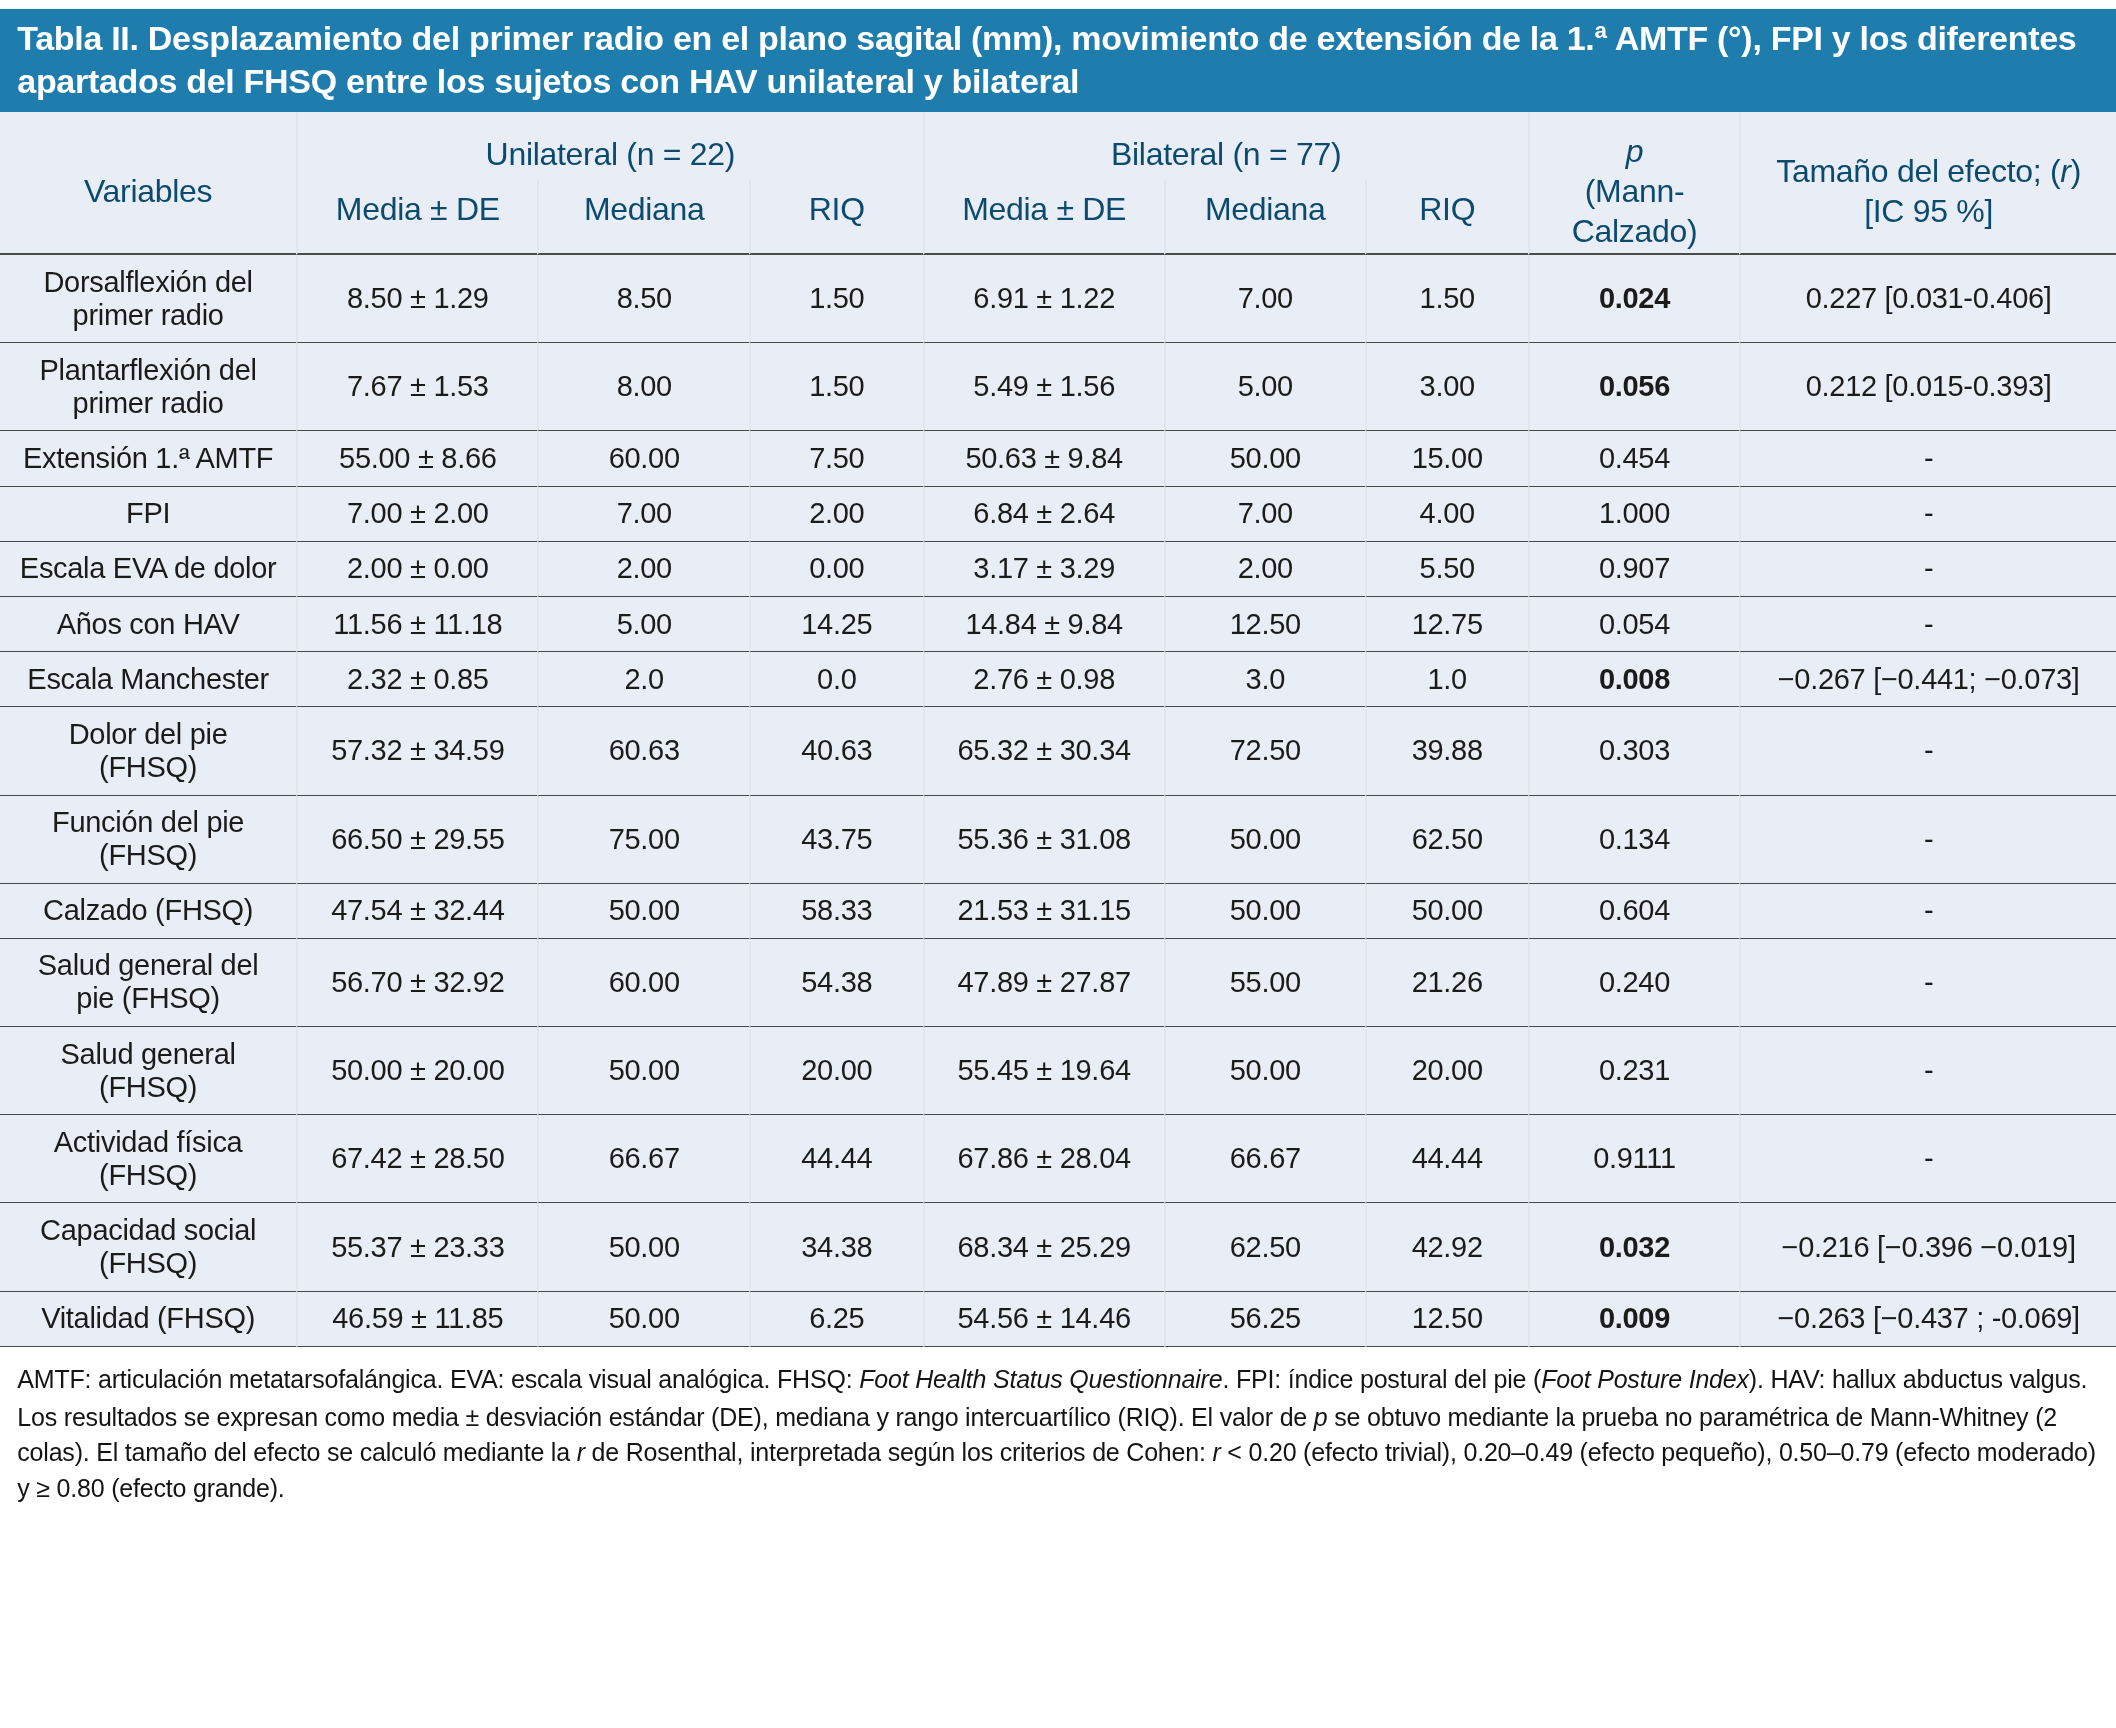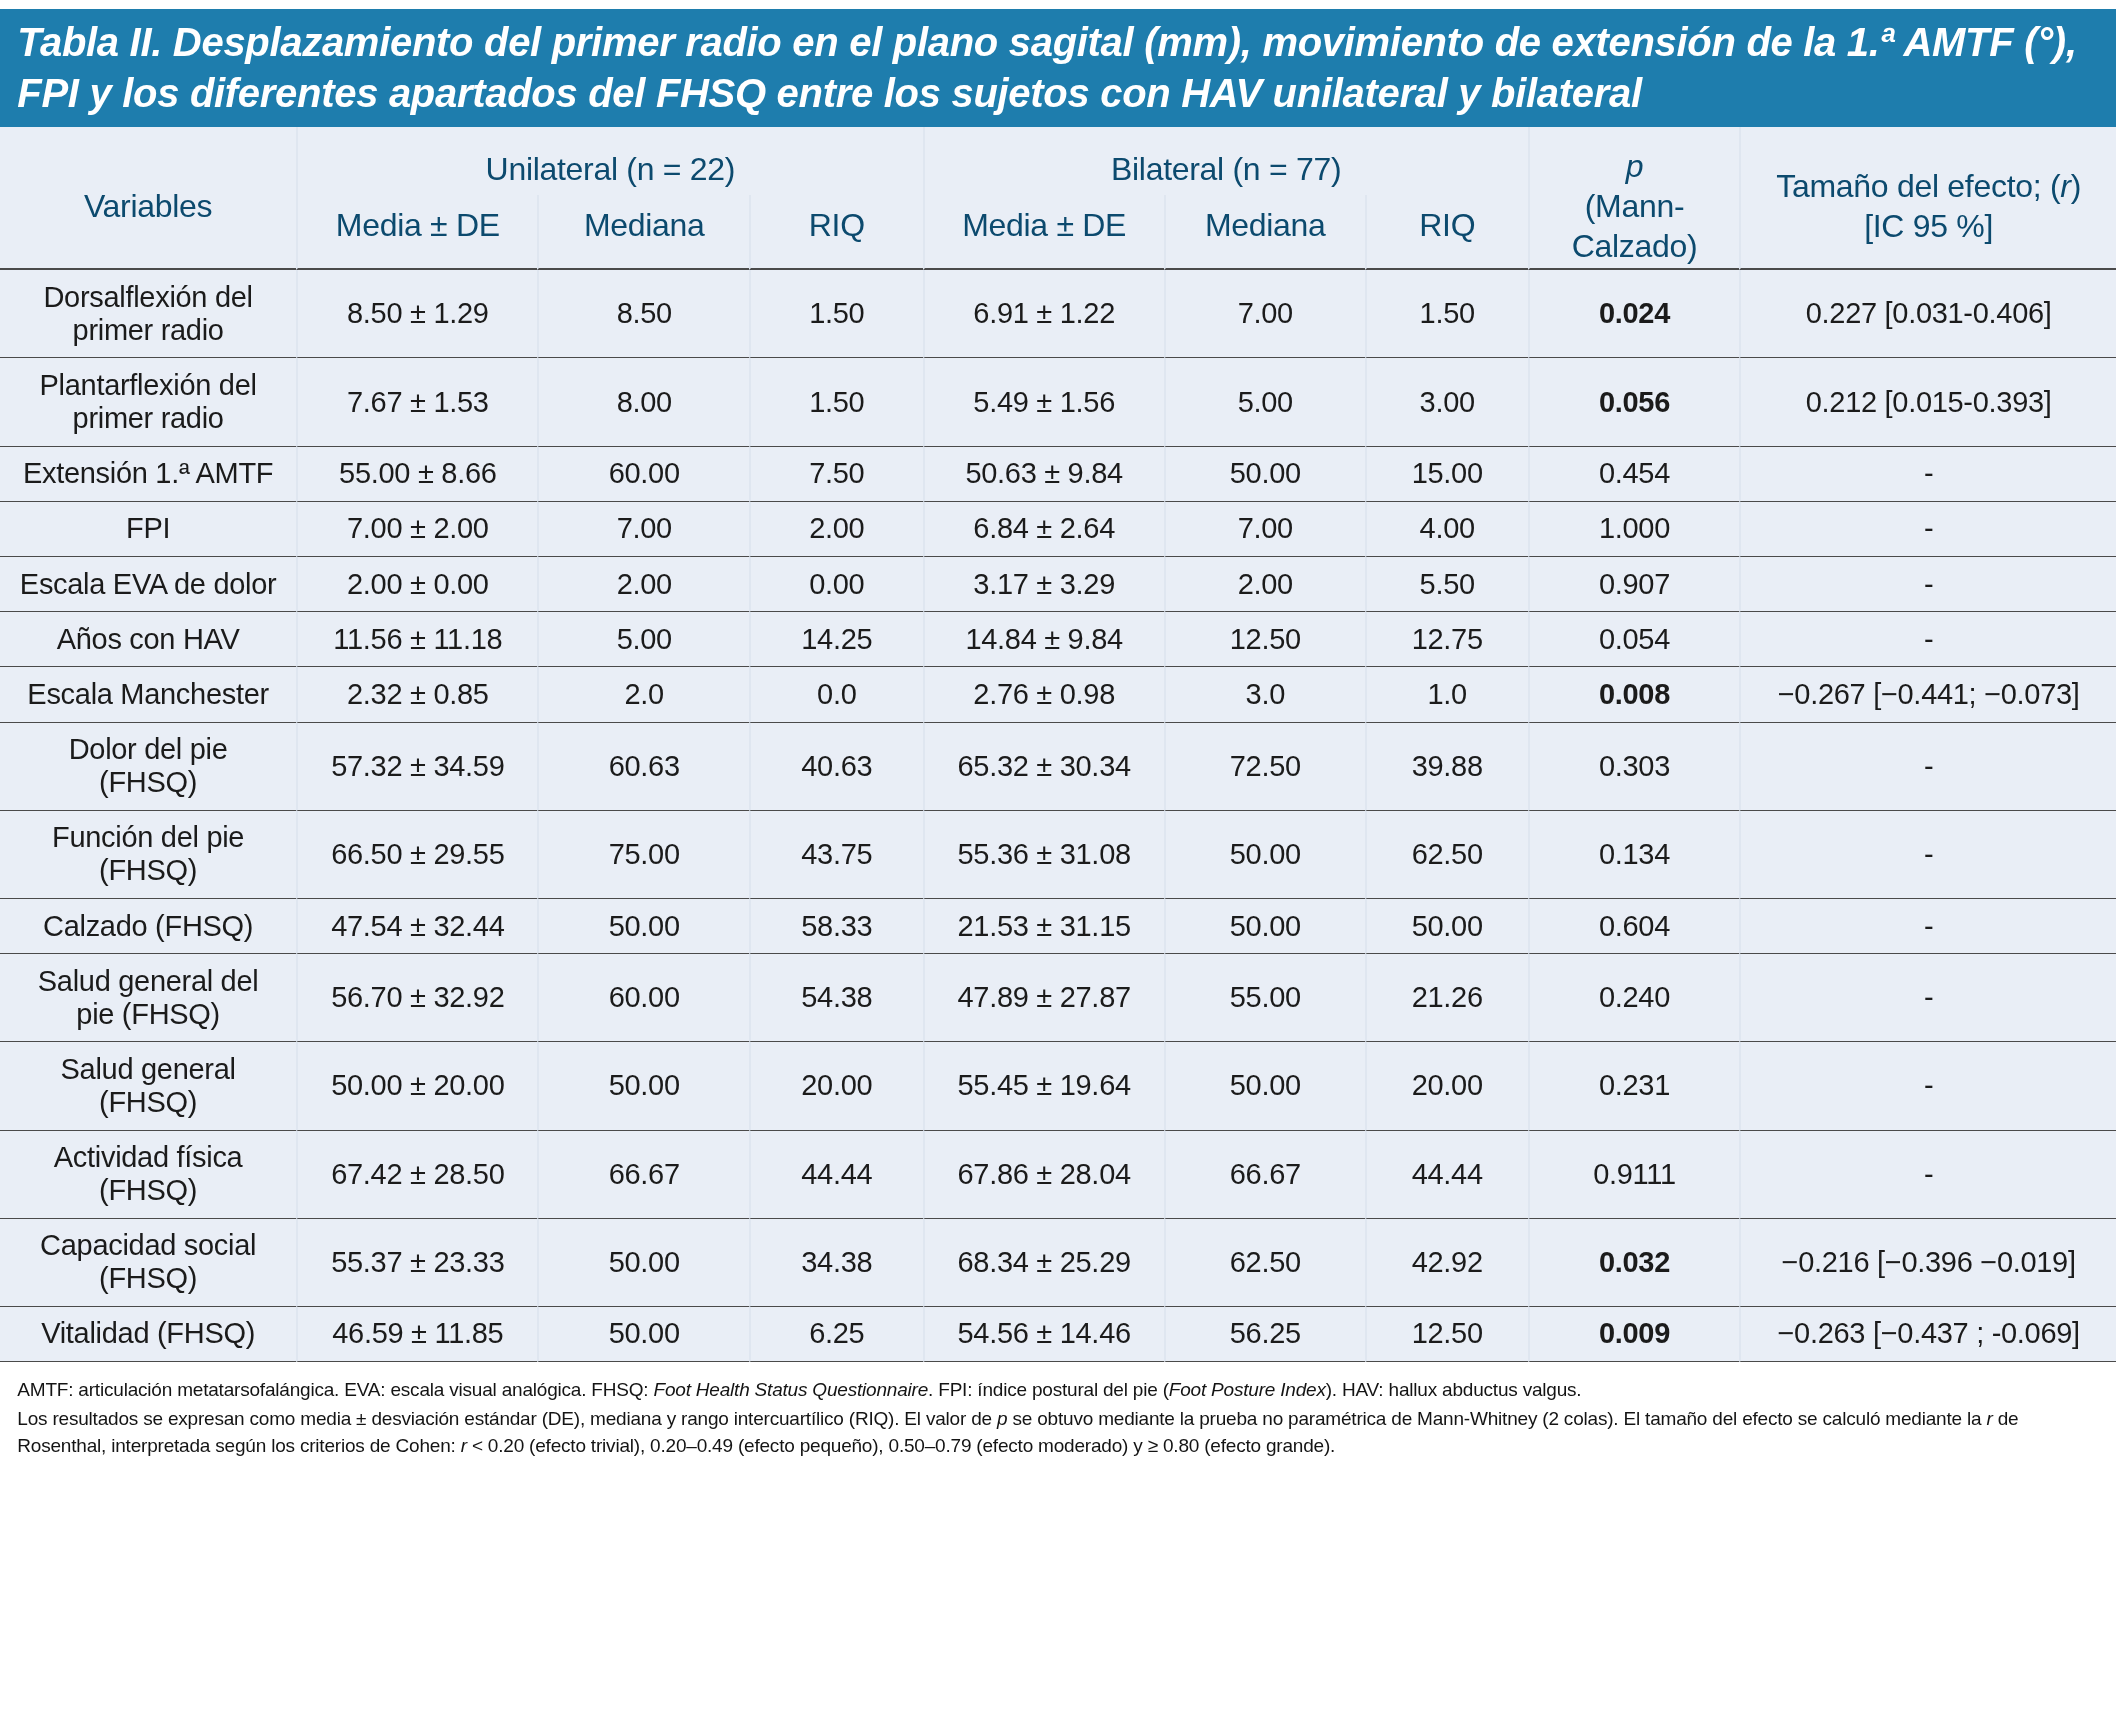--- a/index.html
+++ b/index.html
@@ -1,42 +1,42 @@
 <!DOCTYPE html>
 <html lang="es"><head>
 <meta charset="utf-8">
 <style>
   html,body{margin:0;padding:0;background:#ffffff;}
   body{font-family:"Liberation Sans", sans-serif;color:#1c1c1c;}
   .page{width:2116px;height:1728px;background:#ffffff;box-sizing:border-box;padding-top:8.6px;overflow:hidden;}
   .title-bar{
     background:#1e7dad;color:#ffffff;font-weight:bold;
-    font-size:40px;line-height:1.27;padding:8.6px 17.3px;
-    letter-spacing:-0.3px;box-sizing:border-box;font-style:italic;
+    font-size:34px;line-height:1.27;padding:8.6px 17.3px;
+    letter-spacing:-0.3px;box-sizing:border-box;
   }
   table.data{
     width:2116px;table-layout:fixed;background:#e9eef6;
     border-collapse:separate;border-spacing:0;
   }
   th,td{text-align:center;vertical-align:middle;box-sizing:border-box;}
   thead th{font-weight:normal;color:#0c4a6e;font-size:32px;letter-spacing:-0.3px;}
   thead tr.group th{padding:19px 3.8px 1.9px;}
   thead tr.sub th{padding:5.8px 3.8px 19px;border-bottom:2.9px solid #4a4a4a;}
   th.span2{border-bottom:2.9px solid #4a4a4a;padding:5.8px 5.8px;}
   tbody td{
     font-size:29px;letter-spacing:-0.3px;color:#1b1b1b;
     padding:10.6px 5.8px;border-bottom:1.9px solid #4a4a4a;
   }
   tbody td.var{padding:10.6px 17.3px;margin-top:21px;}
   tbody td.bold{font-weight:bold;}
   .vl{border-left:2.9px solid #dfe6f0;}
   .p-head div{line-height:1.25;}
   .eff-head div{line-height:1.25;}
   .it{font-style:italic;}
-  .footnotes{background:#ffffff;padding:15.4px 17.3px 0;font-size:19px;line-height:1.42;color:#141414;letter-spacing:-0.2px;}
+  .footnotes{background:#ffffff;padding:15.4px 17.3px 0;font-size:25px;line-height:1.42;color:#141414;letter-spacing:-0.2px;}
   .footnotes p{margin:0 0 1.9px 0;}
 </style>
 </head>
 <body>
 
 <div class="page">
 
   <div class="title-bar">Tabla II. Desplazamiento del primer radio en el plano sagital (mm), movimiento de extensión de la 1.ª AMTF (°), FPI y los diferentes apartados del FHSQ entre los sujetos con HAV unilateral y bilateral</div>
 
   <table class="data">

